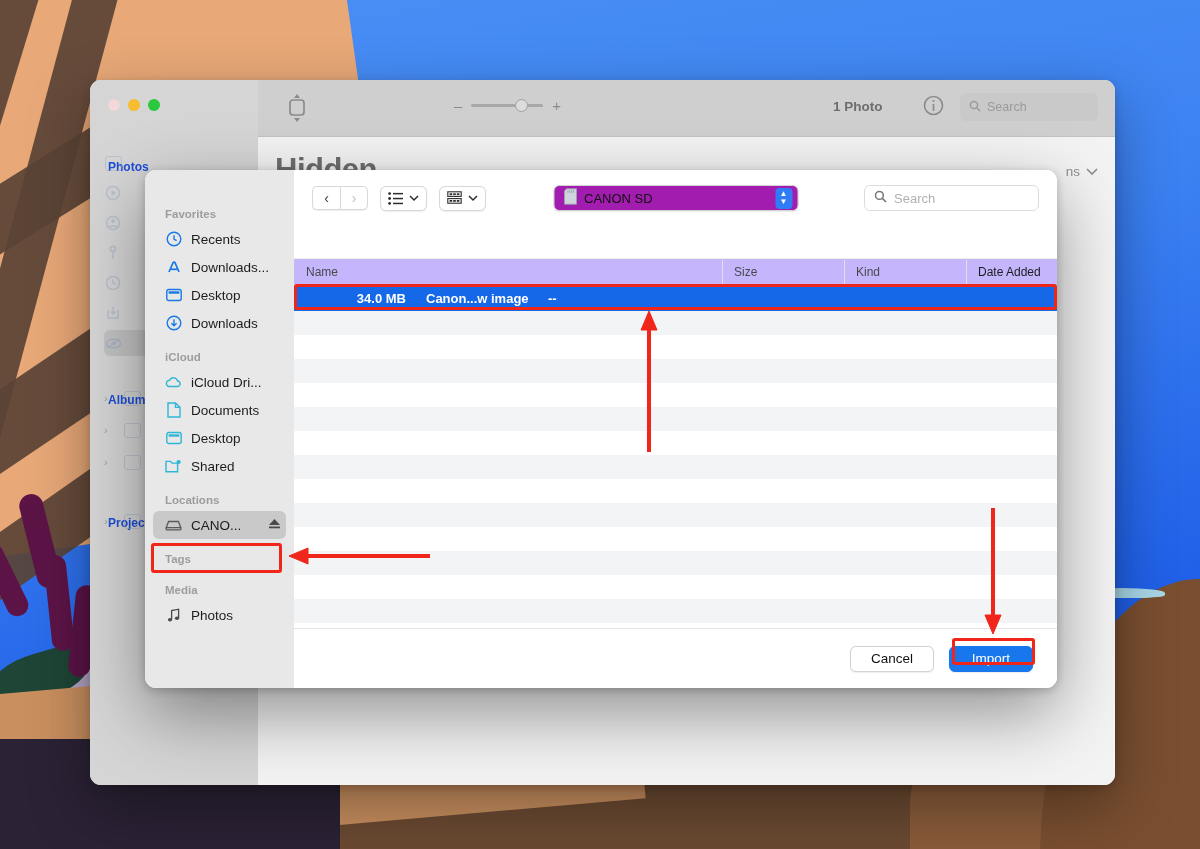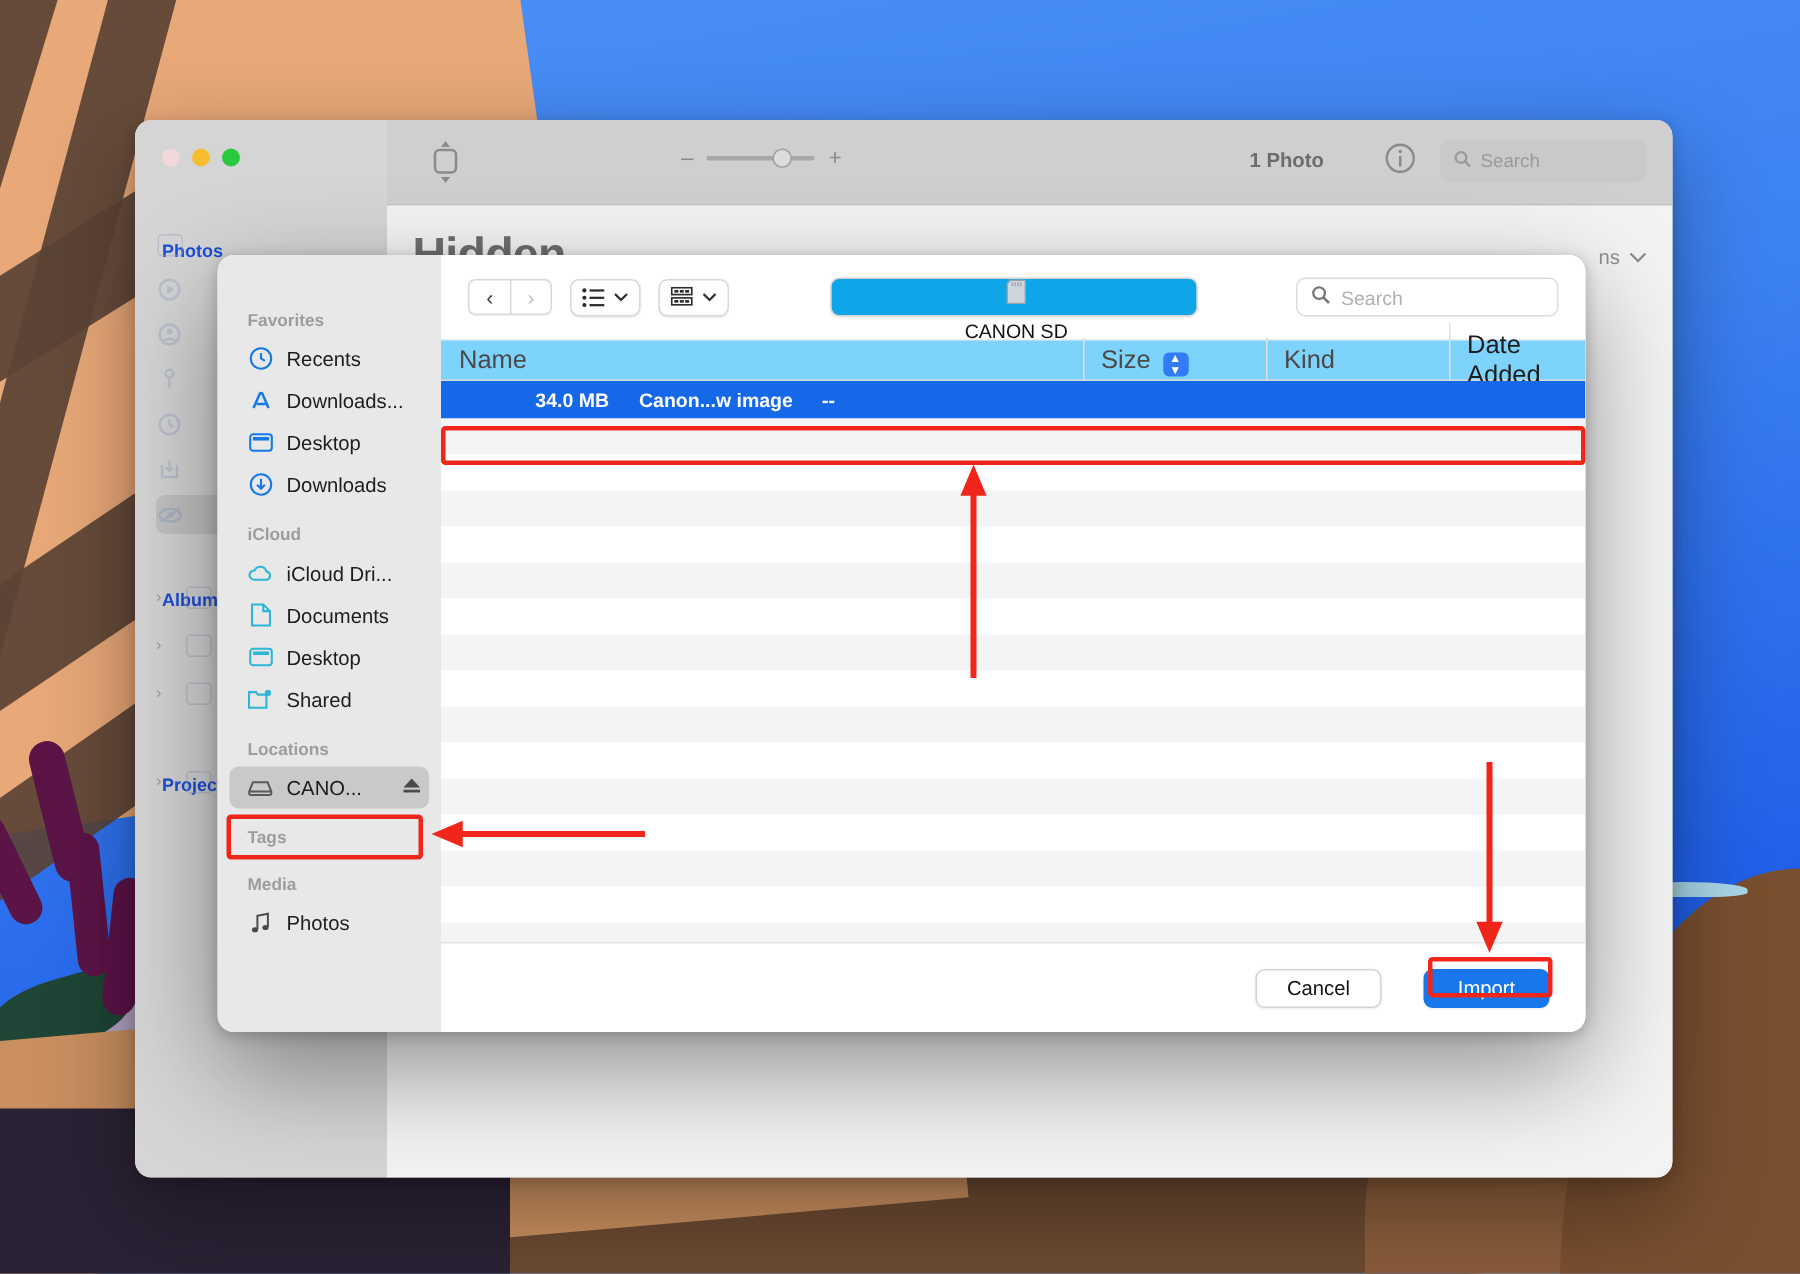--- a/index.html
+++ b/index.html
@@ -220,46 +220,46 @@
   .viewbtn {
     height: 25px; border-radius: 6px; border: 1px solid #d8d8d8;
     background: #fff; display: flex; align-items: center; gap: 6px;
     padding: 0 7px; margin-left: 12px;
     box-shadow: 0 .5px 1px rgba(0,0,0,.07);
   }
   .popup {
     position: absolute; left: 50%; transform: translateX(-50%);
     width: 245px; height: 26px;
     border: 1px solid #d3d3d3; border-radius: 6px;
-    background: #0ea5e9; display: flex; align-items: center; gap: 7px;
+    background: #a21caf; display: flex; align-items: center; gap: 7px;
     padding: 0 5px 0 9px; font-size: 13px; color: #101010;
     box-shadow: 0 .5px 1.5px rgba(0,0,0,.08);
-    flex-direction: column;
   }
   .popup-arrows {
     margin-left: auto; width: 17px; height: 21px; border-radius: 4px;
     background: #2f7cf6; color: #fff;
     display: flex; flex-direction: column; align-items: center; justify-content: center;
     font-size: 8px; line-height: 8px;
   }
   .dlg-search {
     position: absolute; right: 18px; width: 175px; height: 26px;
     border: 1px solid #dcdcdc; border-radius: 6px; background: #fff;
     display: flex; align-items: center; gap: 7px; padding: 0 9px;
     font-size: 13px; color: #b0b0b0;
   }
 
   
   #colhead {
     height: 28px; flex: 0 0 28px;
     display: flex; align-items: center;
     border-top: 1px solid #ededed;
     border-bottom: 1px solid #d9d9d9;
-    font-size: 17px; color: #4a4a4a;
-    background: #7dd3fc;
+    font-size: 12px; color: #4a4a4a;
+    background: #c4b5fd;
+    margin-top: 32px;
   }
   .ch { padding-left: 12px; position: relative; }
   .ch + .ch::before {
     content: ""; position: absolute; left: 0; top: -5px; bottom: -5px;
     width: 1px; background: #e2e2e2;
   }
   .ch.bold { font-weight: 400; color: #1c1c1c; }
 
   
   #filelist { flex: 1; position: relative; overflow: hidden; }
@@ -274,21 +274,21 @@
   }
   .fsize { flex: 0 0 122px; text-align: right; padding-right: 10px; }
   .fkind { flex: 0 0 122px; padding-left: 10px; }
   .fdate { flex: 1; padding-left: 10px; }
 
   
   #dlg-footer {
     height: 60px; flex: 0 0 60px;
     border-top: 1px solid #e4e4e4;
     display: flex; align-items: center; justify-content: flex-end;
-    gap: 28px; padding-right: 24px; background: #fff;
+    gap: 15px; padding-right: 24px; background: #fff;
     position: relative;
   }
   .btn {
     height: 26px; min-width: 84px; border-radius: 6px;
     border: 1px solid #d3d3d3; background: #fff;
     font-size: 13.5px; color: #111;
     display: flex; align-items: center; justify-content: center;
     box-shadow: 0 .5px 1.5px rgba(0,0,0,.08);
   }
   .btn.primary {

